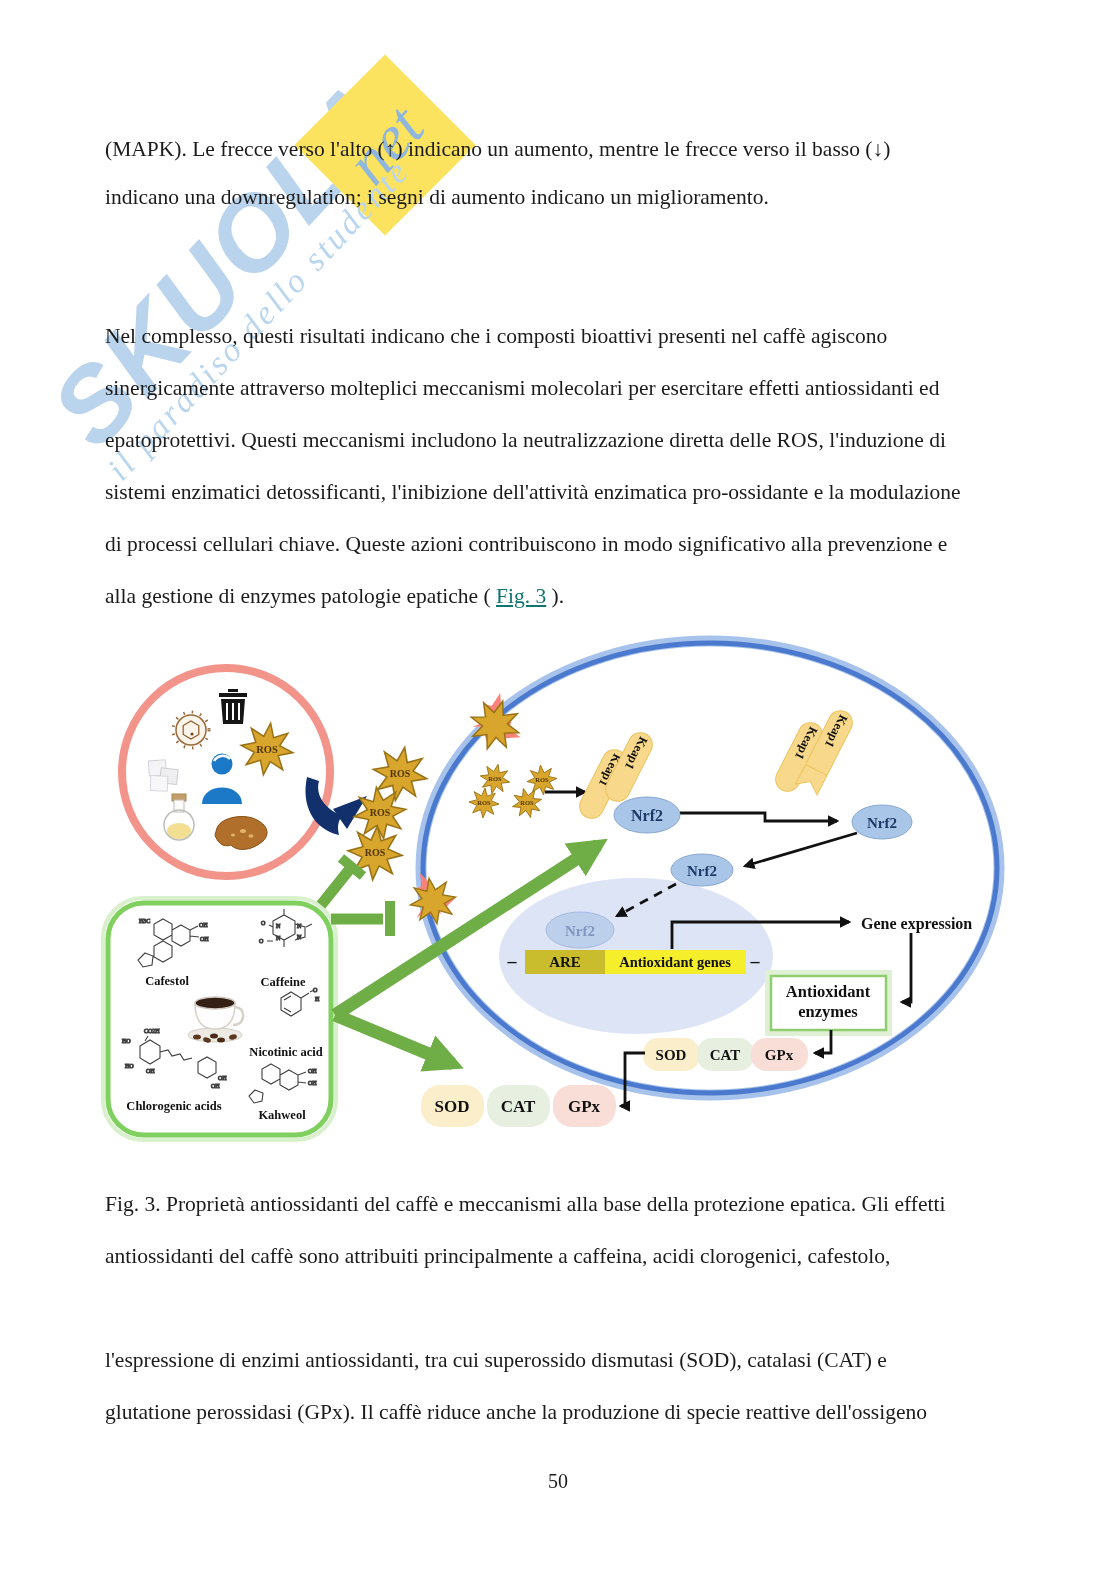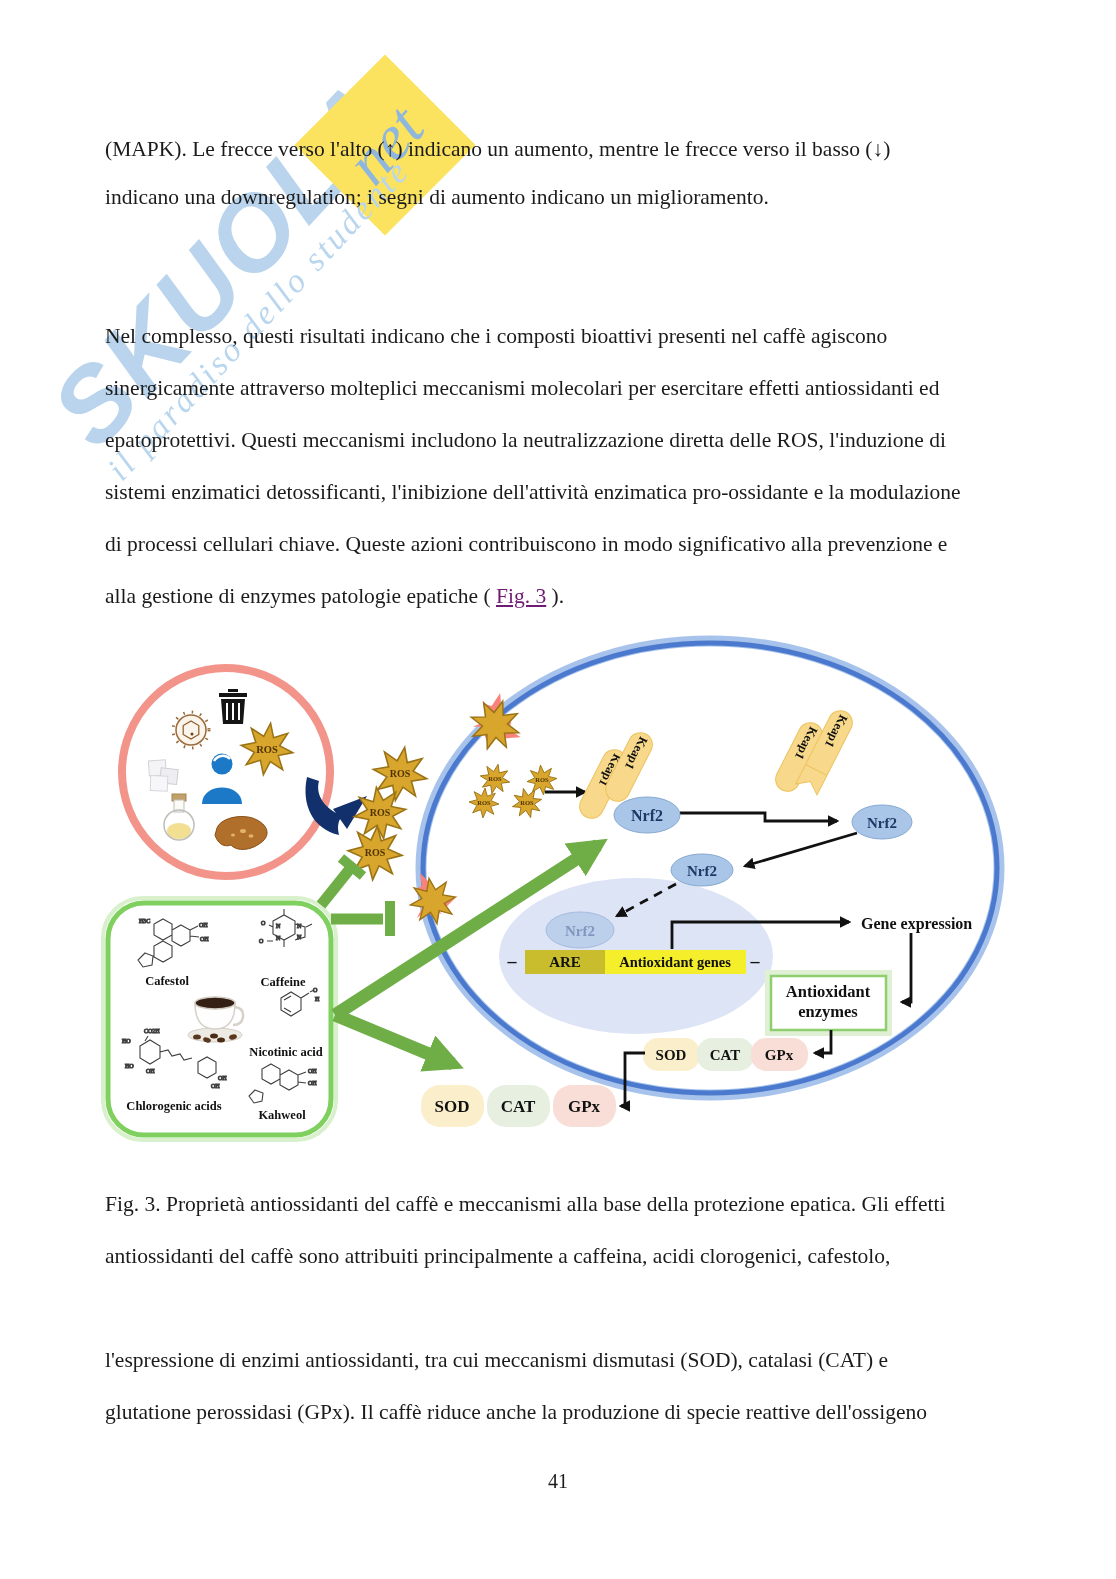--- a/index.html
+++ b/index.html
@@ -12,21 +12,21 @@
             font-size:104px;letter-spacing:2px;color:#b9d4ec;white-space:nowrap;}
   .wm-net{position:absolute;left:321px;top:81px;width:128px;height:128px;transform:rotate(-45deg);
           background:#fbe35f;display:flex;align-items:center;justify-content:center;}
   .wm-net span{font-family:"Liberation Serif",serif;font-style:italic;font-size:64px;color:#8fb6dc;
                transform:rotate(-3deg);}
   .wm-tagline{position:absolute;left:100px;top:462px;transform:rotate(-47deg);transform-origin:0 0;
               font-style:italic;font-size:34px;letter-spacing:3px;color:#b9d6ee;white-space:nowrap;}
   
   .tline{position:absolute;left:105px;z-index:2;font-size:21.5px;color:#1b1b1b;white-space:nowrap;
          line-height:26px;}
-  .figlink{color:#701a75;text-decoration:underline;cursor:pointer;}
+  .figlink{color:#0f766e;text-decoration:underline;cursor:pointer;}
   .pagenum{position:absolute;left:0;width:1116px;text-align:center;z-index:2;font-size:20px;color:#1b1b1b;}
   
   #figsvg{position:absolute;left:93px;top:633px;z-index:2;}
   #figsvg text{font-family:"Liberation Serif",serif;}
   .lbl{font-weight:bold;fill:#111;}
   .struct{stroke:#3f3f3f;stroke-width:1.1;fill:none;}
   .atom{font-size:6px;fill:#333;}
   .blk{stroke:#111;stroke-width:2.8;fill:none;}
   .grn{stroke:#6fae47;fill:none;}
   .gold{fill:#d8a62c;stroke:#9a7316;stroke-width:0.06;}
@@ -299,17 +299,17 @@
       <rect x="394" y="452" width="63" height="42" rx="19" fill="#e7f0e0"></rect>
       <rect x="460" y="452" width="63" height="42" rx="19" fill="#f8ded6"></rect>
       <text x="359" y="479" class="lbl" font-size="17" text-anchor="middle">SOD</text>
       <text x="425" y="479" class="lbl" font-size="17" text-anchor="middle">CAT</text>
       <text x="491" y="479" class="lbl" font-size="17" text-anchor="middle">GPx</text>
     </g>
   </svg>
 
   <div class="tline" style="top:1191px">Fig. 3. Proprietà antiossidanti del caffè e meccanismi alla base della protezione epatica. Gli effetti</div>
   <div class="tline" style="top:1243px">antiossidanti del caffè sono attribuiti principalmente a caffeina, acidi clorogenici, cafestolo,</div>
-  <div class="tline" style="top:1347px">l'espressione di enzimi antiossidanti, tra cui meccanismi dismutasi (SOD), catalasi (CAT) e</div>
+  <div class="tline" style="top:1347px">l'espressione di enzimi antiossidanti, tra cui superossido dismutasi (SOD), catalasi (CAT) e</div>
   <div class="tline" style="top:1399px">glutatione perossidasi (GPx). Il caffè riduce anche la produzione di specie reattive dell'ossigeno</div>
 
-  <div class="pagenum" style="top:1470px">41</div>
+  <div class="pagenum" style="top:1470px">50</div>
 </div>
 
 </body></html>

